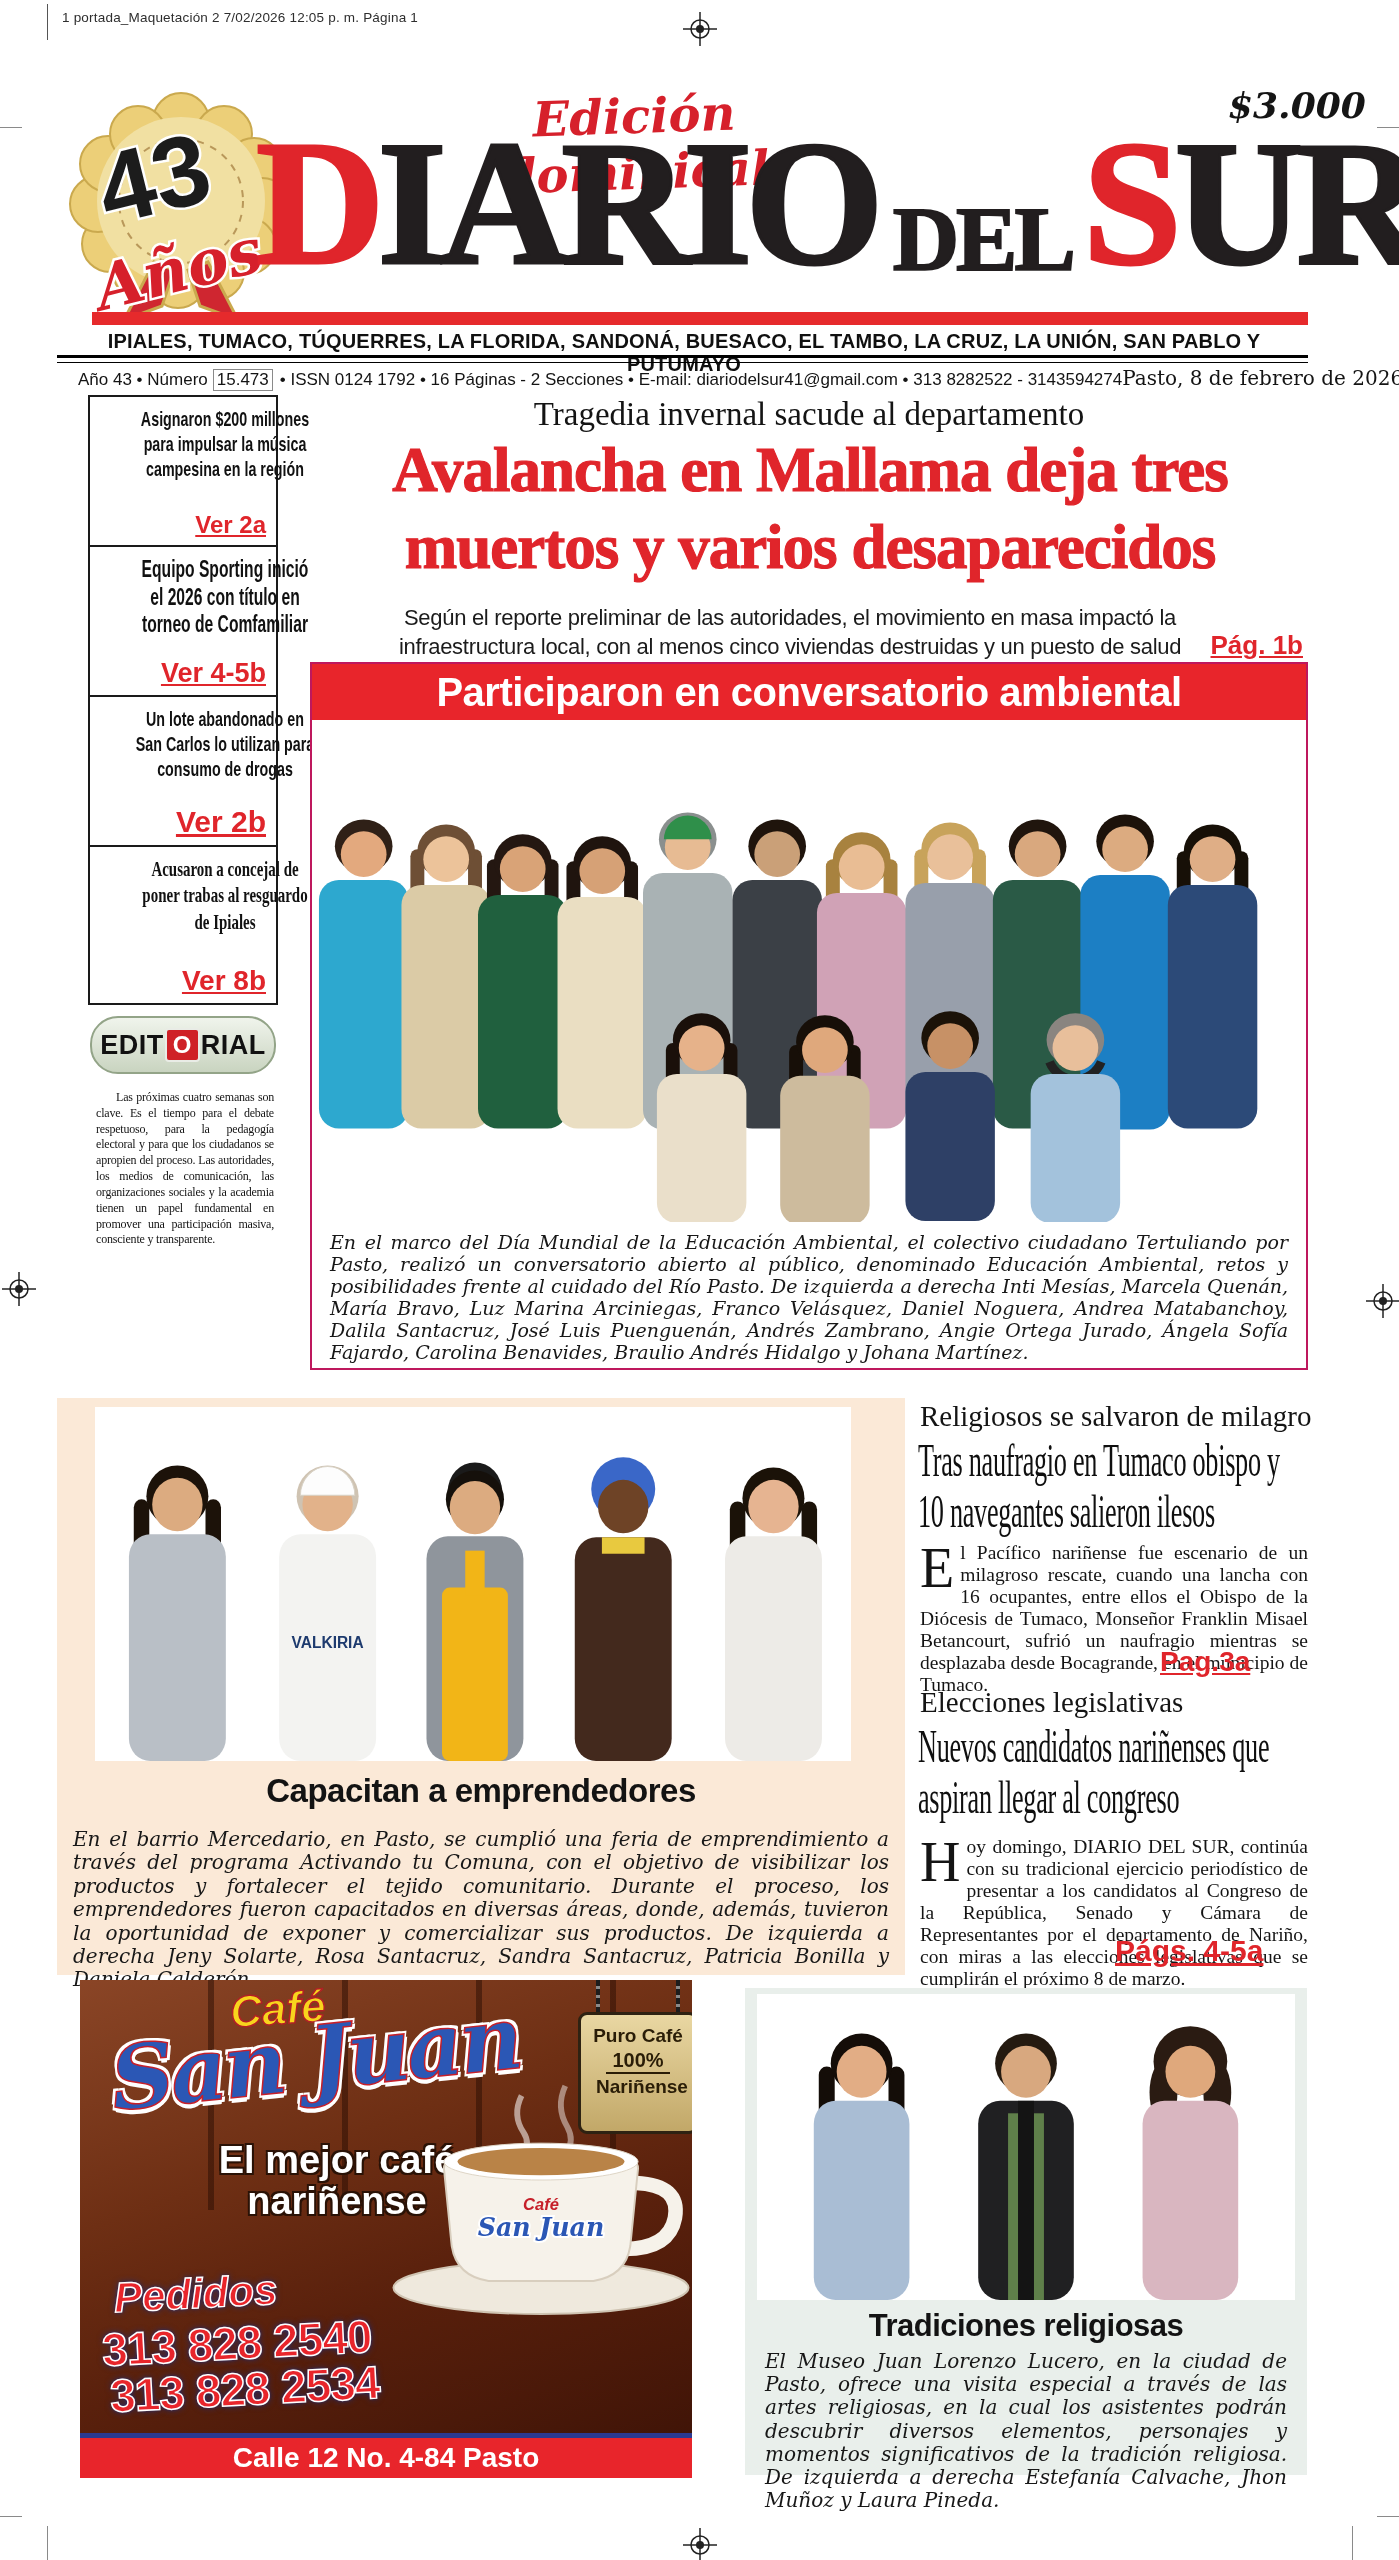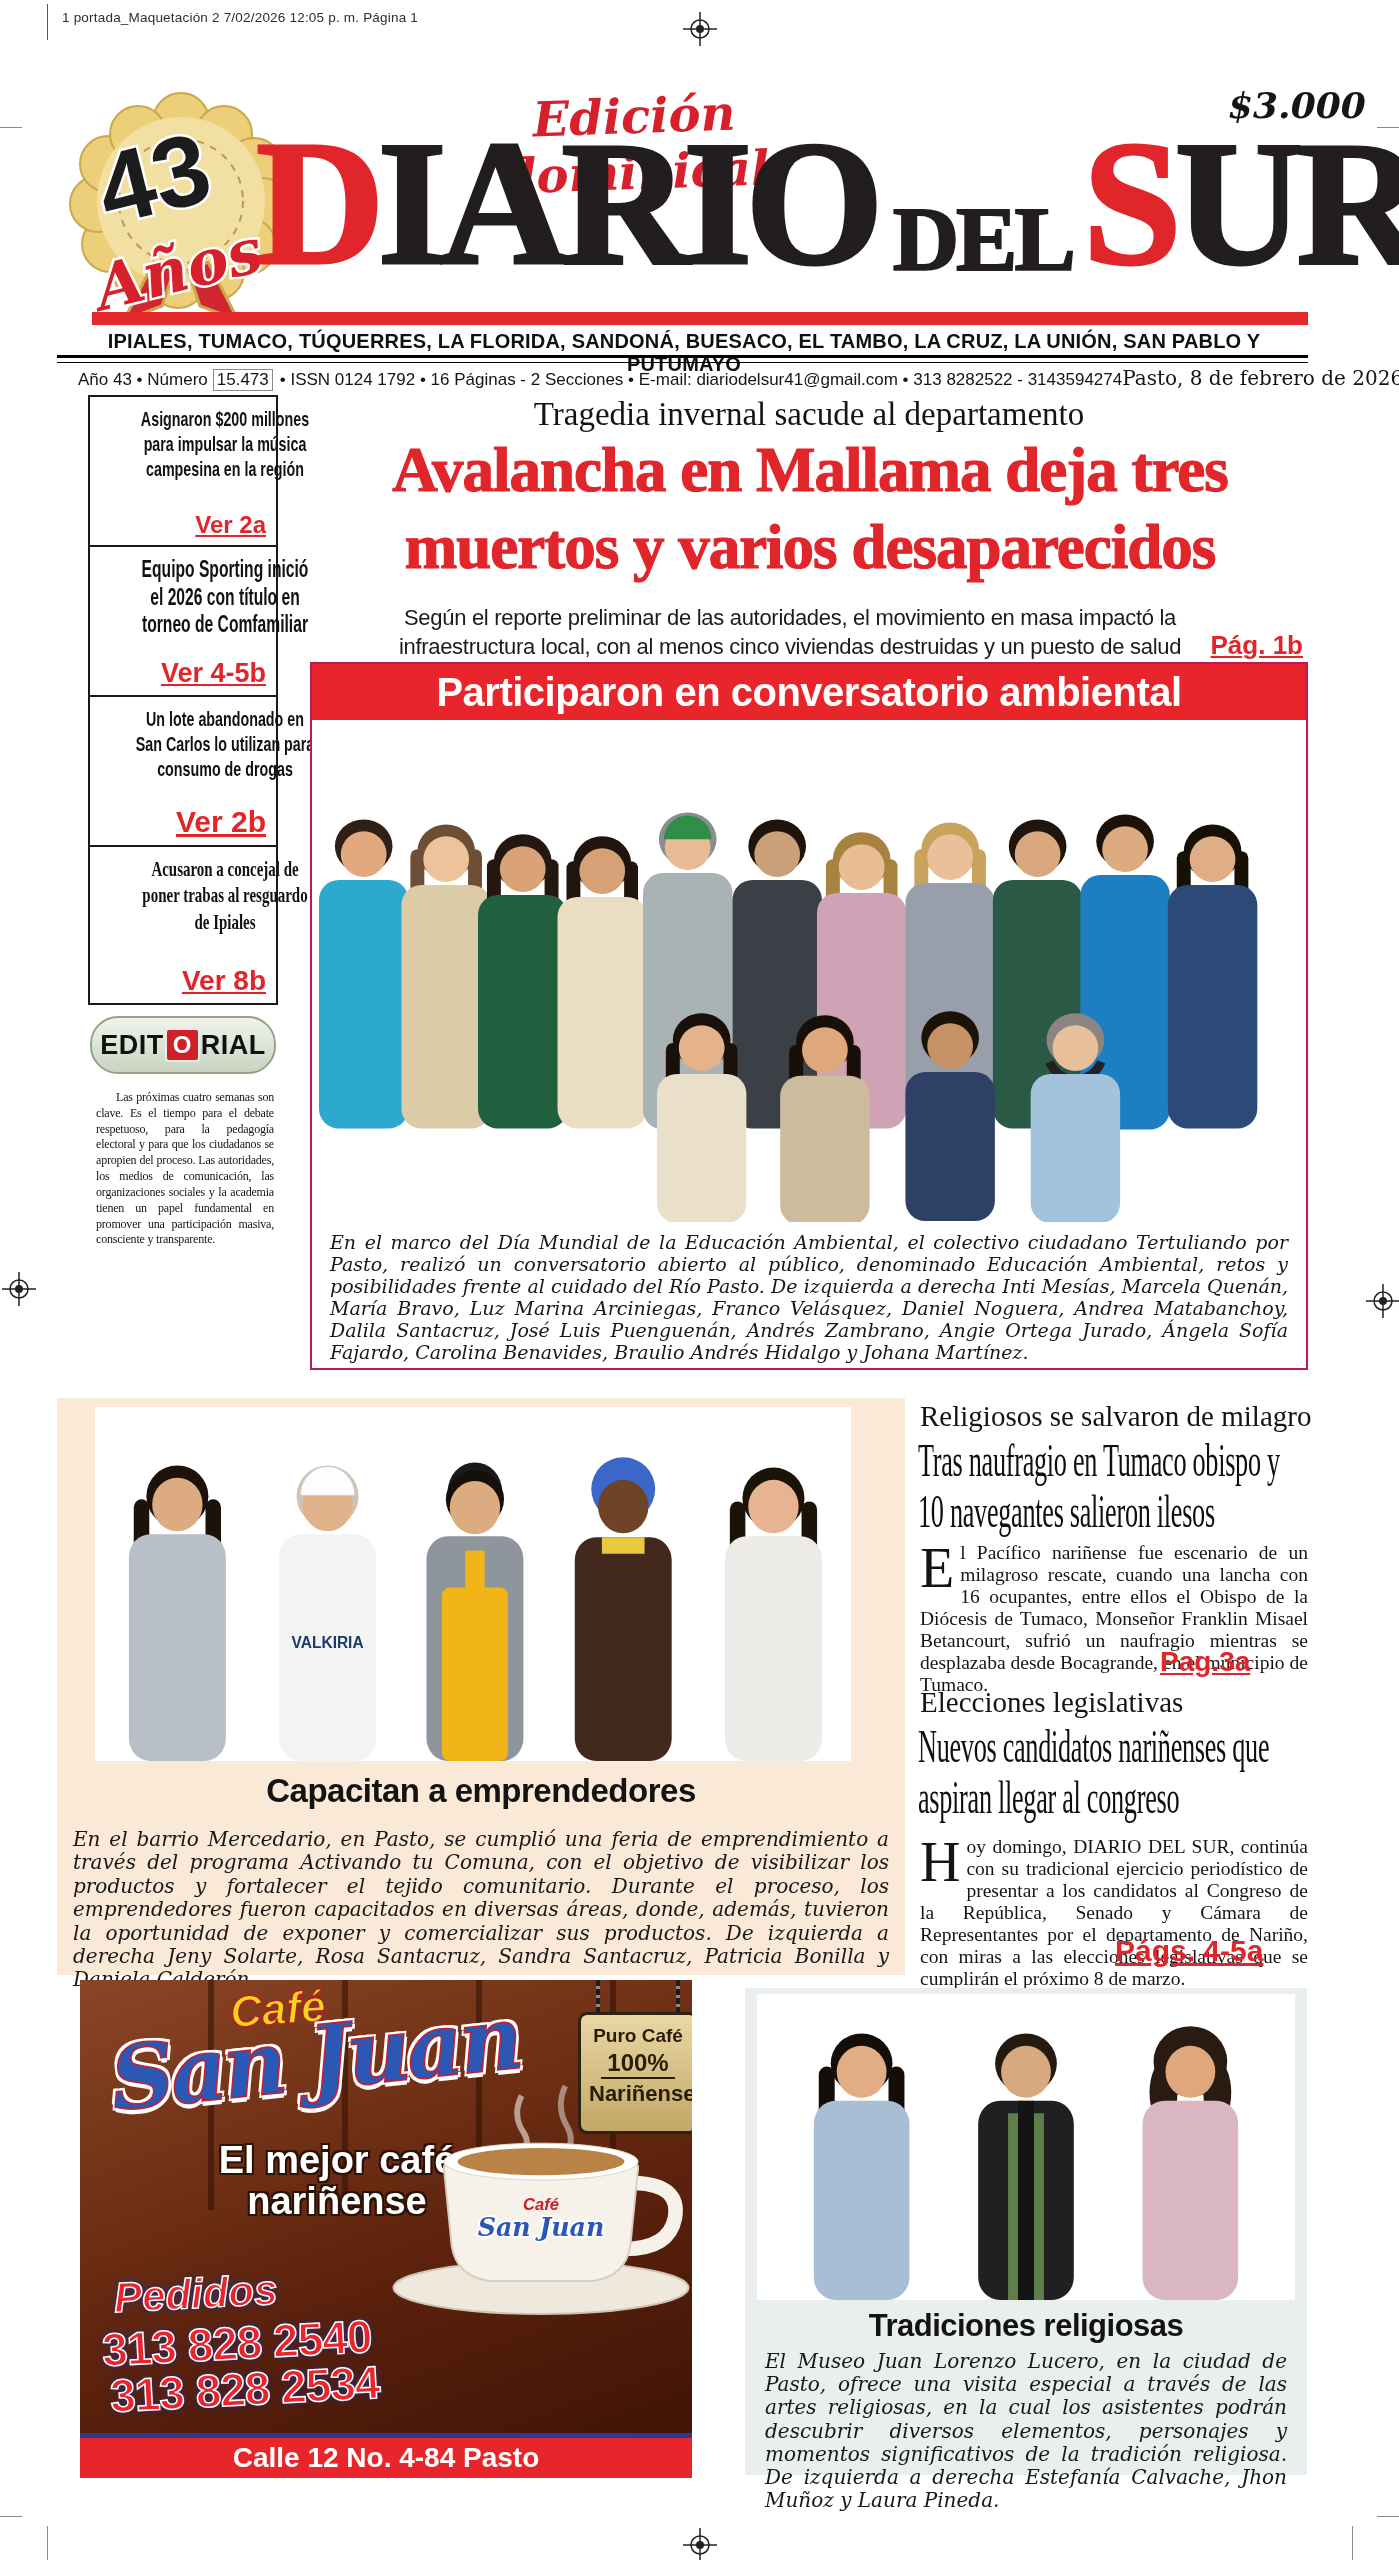--- a/index.html
+++ b/index.html
@@ -105,22 +105,22 @@
   .ad-script{position:absolute;left:30px;top:26px;font-family:"DejaVu Serif",serif;
              font-weight:bold;font-style:italic;font-size:88px;letter-spacing:-4px;
              color:#2b57b5;transform:rotate(-6deg);-webkit-text-stroke:1.5px #c6202a;
              text-shadow:3px 3px 0 #fff,-3px -3px 0 #fff,3px -3px 0 #fff,-3px 3px 0 #fff,0 5px 0 #fff;}
   .ad-sign{position:absolute;left:498px;top:0;width:122px;height:160px;}
   .chain{position:absolute;top:0;width:4px;height:34px;
          background:repeating-linear-gradient(#1d1d1d 0 6px,#8a8a8a 6px 9px);}
   .board{position:absolute;left:0;top:32px;width:120px;height:122px;box-sizing:border-box;
          background:linear-gradient(#e9d7a2,#c2a868);border:3px solid #2e2212;border-radius:9px;
          text-align:center;color:#2a1d07;font-weight:900;padding-top:10px;}
-  .board .b1{font-size:19px;} .board .b2{font-size:24px;border-bottom:2px solid #2a1d07;
-             display:inline-block;padding:0 6px;margin:2px 0;} .board .b3{font-size:22px;margin-left:8px;}
+  .board .b1{font-size:19px;} .board .b2{font-size:20px;border-bottom:2px solid #2a1d07;
+             display:inline-block;padding:0 6px;margin:2px 0;} .board .b3{font-size:19px;margin-left:8px;}
   .ad-slogan{position:absolute;left:92px;top:160px;width:330px;text-align:center;
              font-weight:900;font-size:38px;line-height:1.08;color:#fff;
              text-shadow:2px 2px 0 #2a1206,-2px -2px 0 #2a1206,2px -2px 0 #2a1206,-2px 2px 0 #2a1206;}
   .ad-red{font-weight:900;color:#e8252b;-webkit-text-stroke:1.5px #fff;
           text-shadow:0 0 7px #20307a,0 0 3px #20307a;transform:rotate(-3deg);}
   .ad-pedidos{position:absolute;left:34px;top:290px;font-size:42px;font-style:italic;}
   .ad-ph1{position:absolute;left:22px;top:336px;font-size:46px;letter-spacing:-1px;}
   .ad-ph2{position:absolute;left:30px;top:382px;font-size:46px;letter-spacing:-1px;}
   .ad-addr{position:absolute;left:0;bottom:0;width:100%;height:40px;background:#e8252b;
            border-top:5px solid #2b3990;display:flex;align-items:center;justify-content:center;

